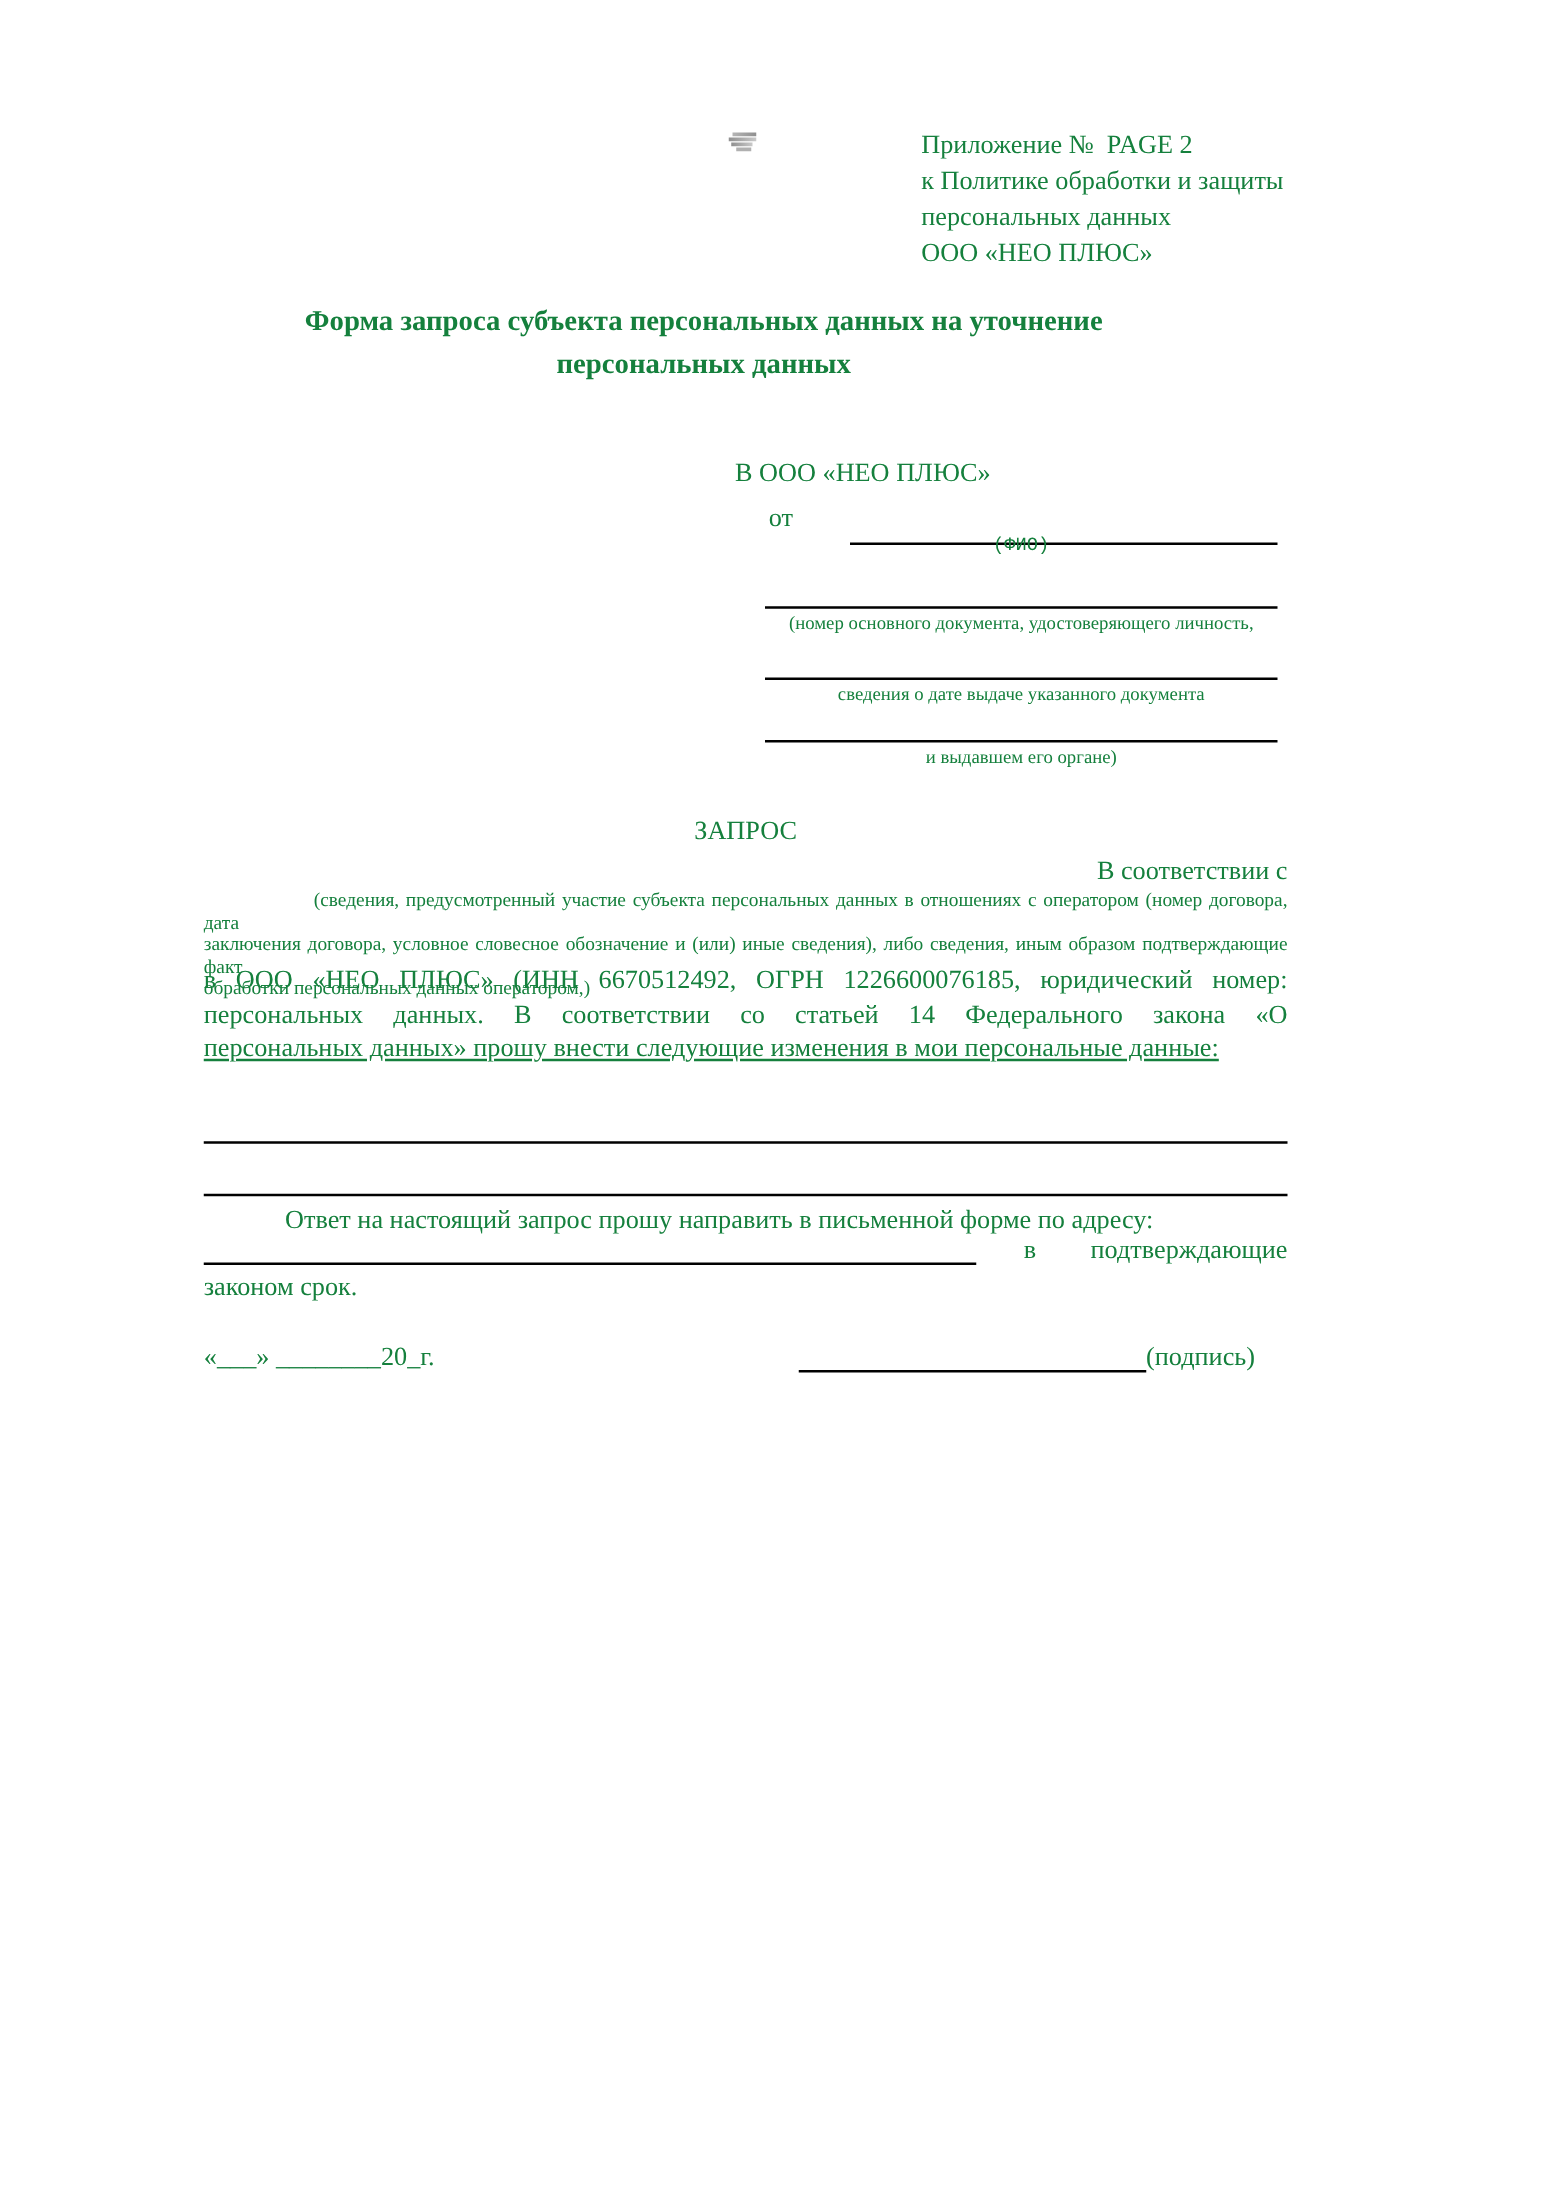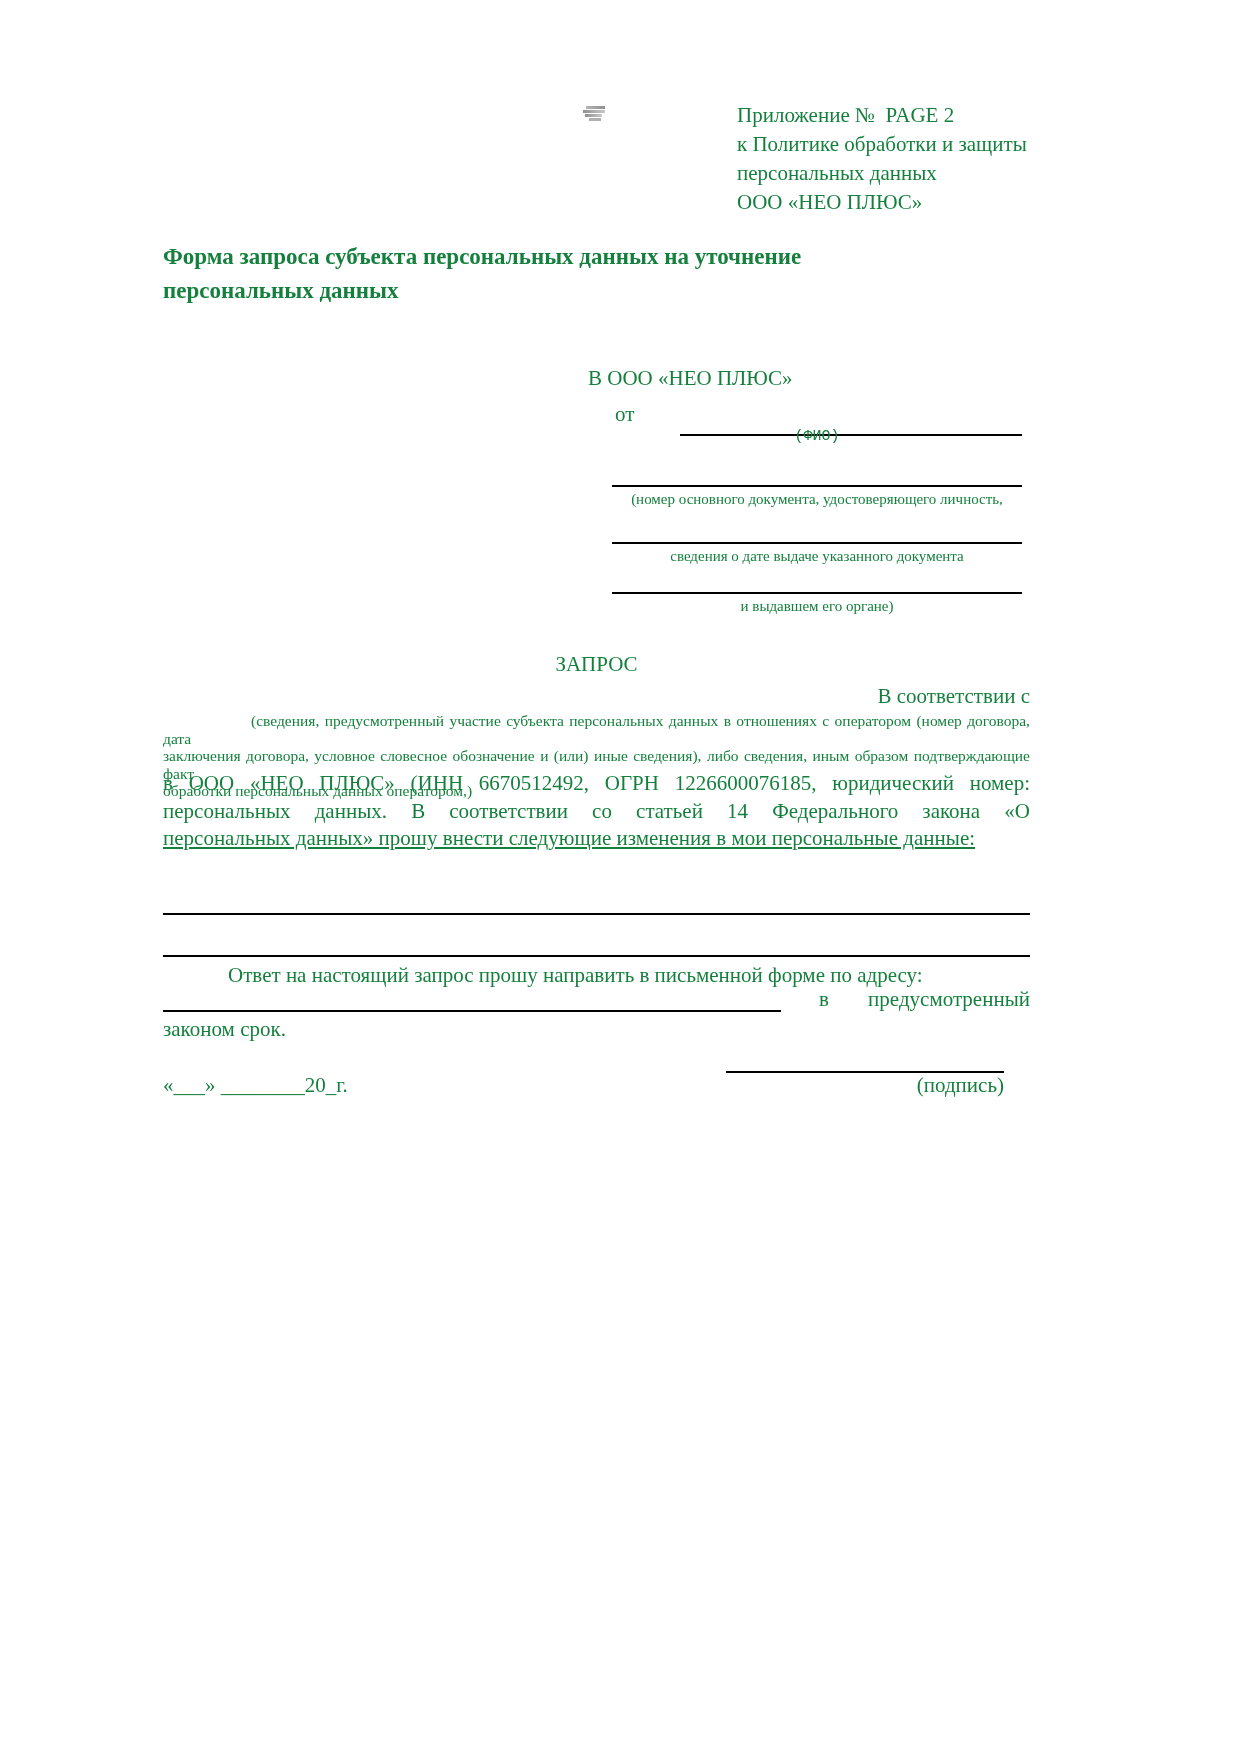--- a/index.html
+++ b/index.html
@@ -16,21 +16,21 @@
   
   .field-icon{position:absolute;left:583px;top:106px;width:22px;height:20px;}
   .field-icon i{display:block;height:3px;margin-bottom:1px;background:linear-gradient(90deg,#8f8f8f,#c9c9c9);}
   .field-icon i:nth-child(1){width:19px;margin-left:3px;background:linear-gradient(90deg,#b5b5b5,#8f8f8f);}
   .field-icon i:nth-child(2){width:22px;}
   .field-icon i:nth-child(3){width:17px;margin-left:2px;}
   .field-icon i:nth-child(4){width:12px;margin-left:6px;background:#b0b0b0;}
 
   .hdr{position:absolute;left:737px;top:101px;font-size:21px;line-height:29px;}
 
-  .title{position:absolute;left:163px;top:240px;width:800px;
+  .title{position:absolute;left:163px;top:240px;width:800px;text-align:center;
          font-weight:bold;font-size:23px;line-height:34px;}
 
   .to-line{position:absolute;left:588px;top:366px;font-size:21px;}
   .from-line{position:absolute;left:615px;top:402px;font-size:21px;}
 
   .rule{position:absolute;border-top:2px solid #000;height:0;}
   .r1{left:680px;top:434px;width:342px;}
   .r2{left:612px;top:485px;width:410px;}
   .r3{left:612px;top:542px;width:410px;}
   .r4{left:612px;top:592px;width:410px;}
@@ -66,21 +66,21 @@
   .addr-row{position:absolute;left:163px;top:986px;width:867px;height:26px;
             display:flex;align-items:flex-end;font-size:21px;}
   .addr-row .fill{width:618px;border-bottom:2px solid #000;height:24px;}
   .addr-row .spread{flex:1;display:flex;justify-content:space-between;padding-left:38px;}
 
   .reply3{position:absolute;left:163px;top:1017px;font-size:21px;}
 
   .sign-row{position:absolute;left:163px;top:1070px;width:867px;height:28px;
             display:flex;align-items:flex-end;font-size:21px;}
   .sign-row .date{white-space:pre;}
-  .sign-row .group{margin-left:auto;margin-right:26px;display:flex;align-items:flex-end;flex-direction:column;}
+  .sign-row .group{margin-left:auto;margin-right:26px;display:flex;align-items:flex-end;}
   .sign-row .sig-line{width:278px;border-bottom:2px solid #000;height:26px;}
 </style>
 </head>
 <body>
 
 <div class="page">
 
   <div class="field-icon">
       <i></i>
       <i></i>
@@ -138,21 +138,21 @@
   <div class="wline w2"></div>
 
   <div class="reply1">
     <div class="txt">Ответ на настоящий запрос прошу направить в письменной форме по адресу:</div>
   </div>
 
   <div class="addr-row">
     <span class="fill"></span>
     <span class="spread">
       <span>в</span>
-      <span>предусмотренный</span>
+      <span>подтверждающие</span>
     </span>
   </div>
 
   <div class="reply3">законом срок.</div>
 
   <div class="sign-row">
     <span class="date pre">«___» ________20_г.</span>
     <span class="group">
       <span class="sig-line"></span>
       <span>(подпись)</span>

